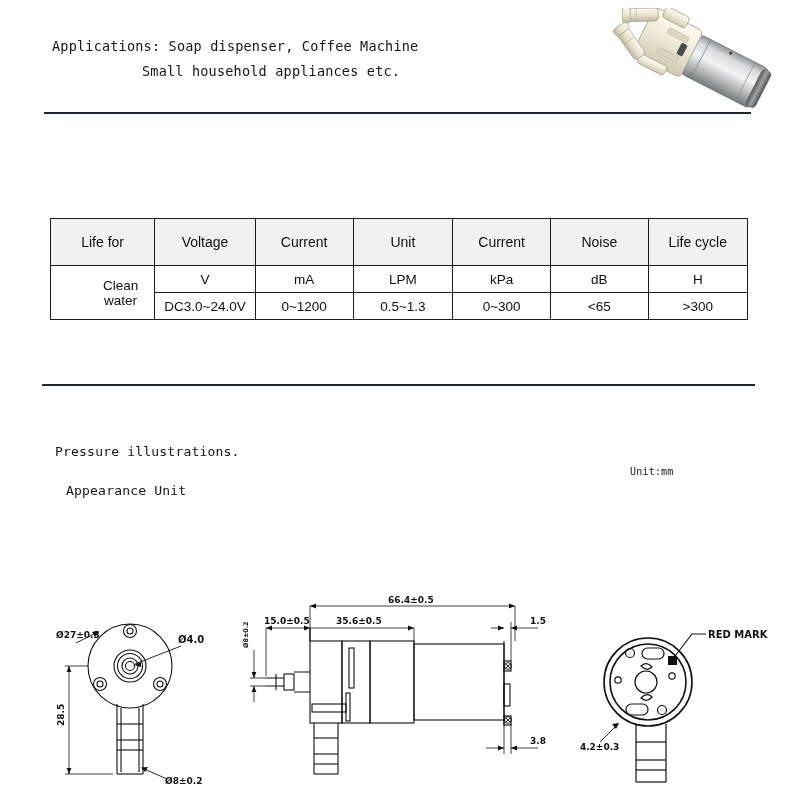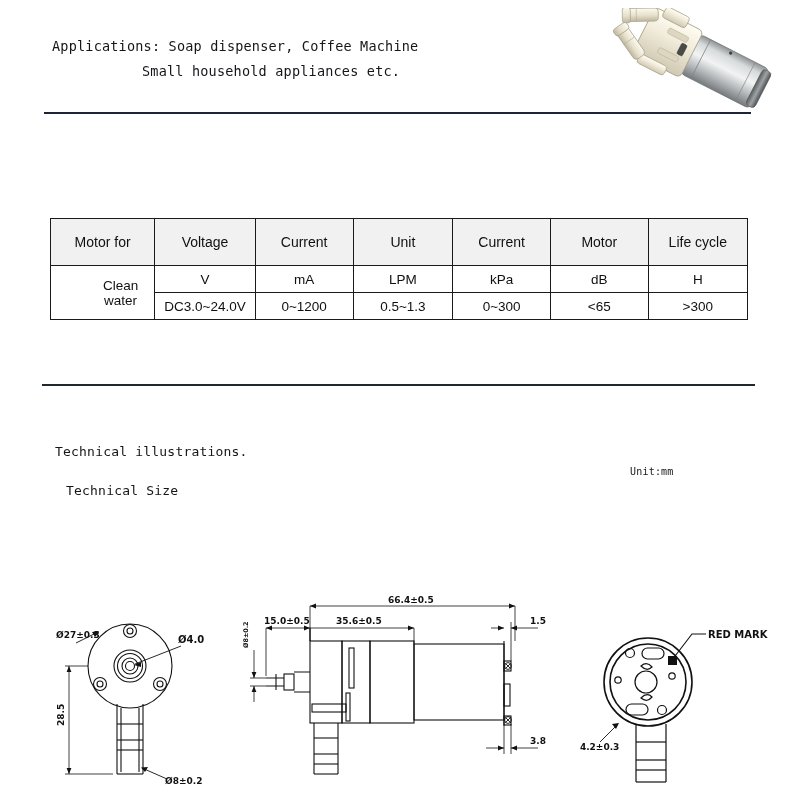--- a/index.html
+++ b/index.html
@@ -227,26 +227,26 @@
       </g>
     </svg>
   </div>
 
   <div class="divider" id="divider-top"></div>
 
 
   <table id="spec-table">
     <thead>
       <tr>
-        <th class="col-apply">Motor for</th>
+        <th class="col-apply">Life for</th>
         <th class="col-volt">Voltage</th>
         <th class="col-cur">Current</th>
         <th class="col-flow">Unit</th>
         <th class="col-pres">Current</th>
-        <th class="col-noise">Motor</th>
+        <th class="col-noise">Noise</th>
         <th class="col-life">Life cycle</th>
       </tr>
     </thead>
     <tbody>
       <tr>
         <td class="applyfor-cell" rowspan="2">Clean water</td>
         <td>V</td>
         <td>mA</td>
         <td>LPM</td>
         <td>kPa</td>
@@ -259,23 +259,23 @@
         <td>0.5~1.3</td>
         <td>0~300</td>
         <td>&lt;65</td>
         <td>&gt;300</td>
       </tr>
     </tbody>
   </table>
 
   <div class="divider" id="divider-mid"></div>
 
-  <div class="txt" id="technical-illustrations-caption">Technical illustrations.</div>
+  <div class="txt" id="technical-illustrations-caption">Pressure illustrations.</div>
   <div class="txt" id="unit-label">Unit:mm</div>
-  <div class="txt" id="appearance-size-caption">Technical Size</div>
+  <div class="txt" id="appearance-size-caption">Appearance Unit</div>
 
   <div class="drawing" id="drawing-front-view">
     <svg width="210" height="192" viewBox="0 0 210 192">
       <g fill="none" stroke="#111111" stroke-width="1.1">
 
         <circle cx="92" cy="62" r="42"></circle>
 
         <circle cx="92" cy="62" r="16"></circle>
         <circle cx="92" cy="62" r="12.5"></circle>
         <circle cx="92" cy="62" r="8"></circle>

